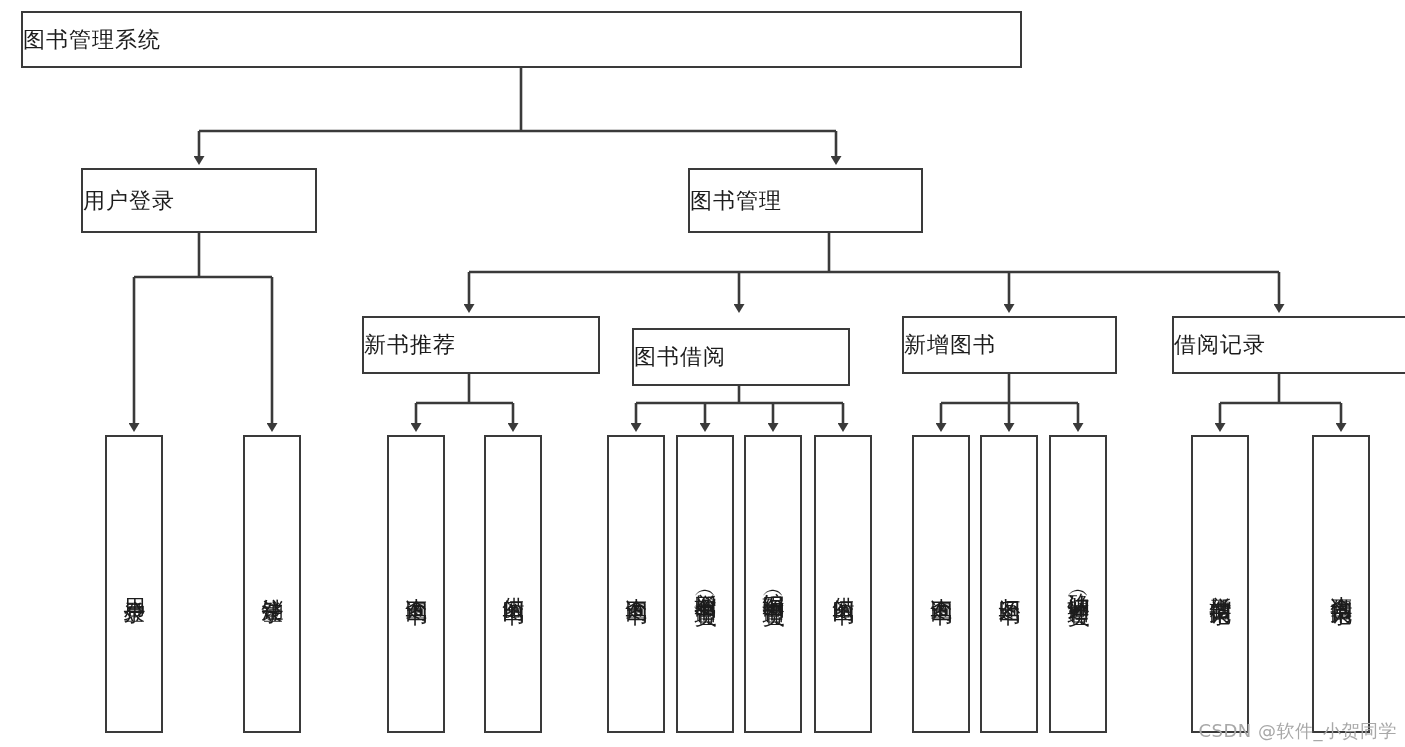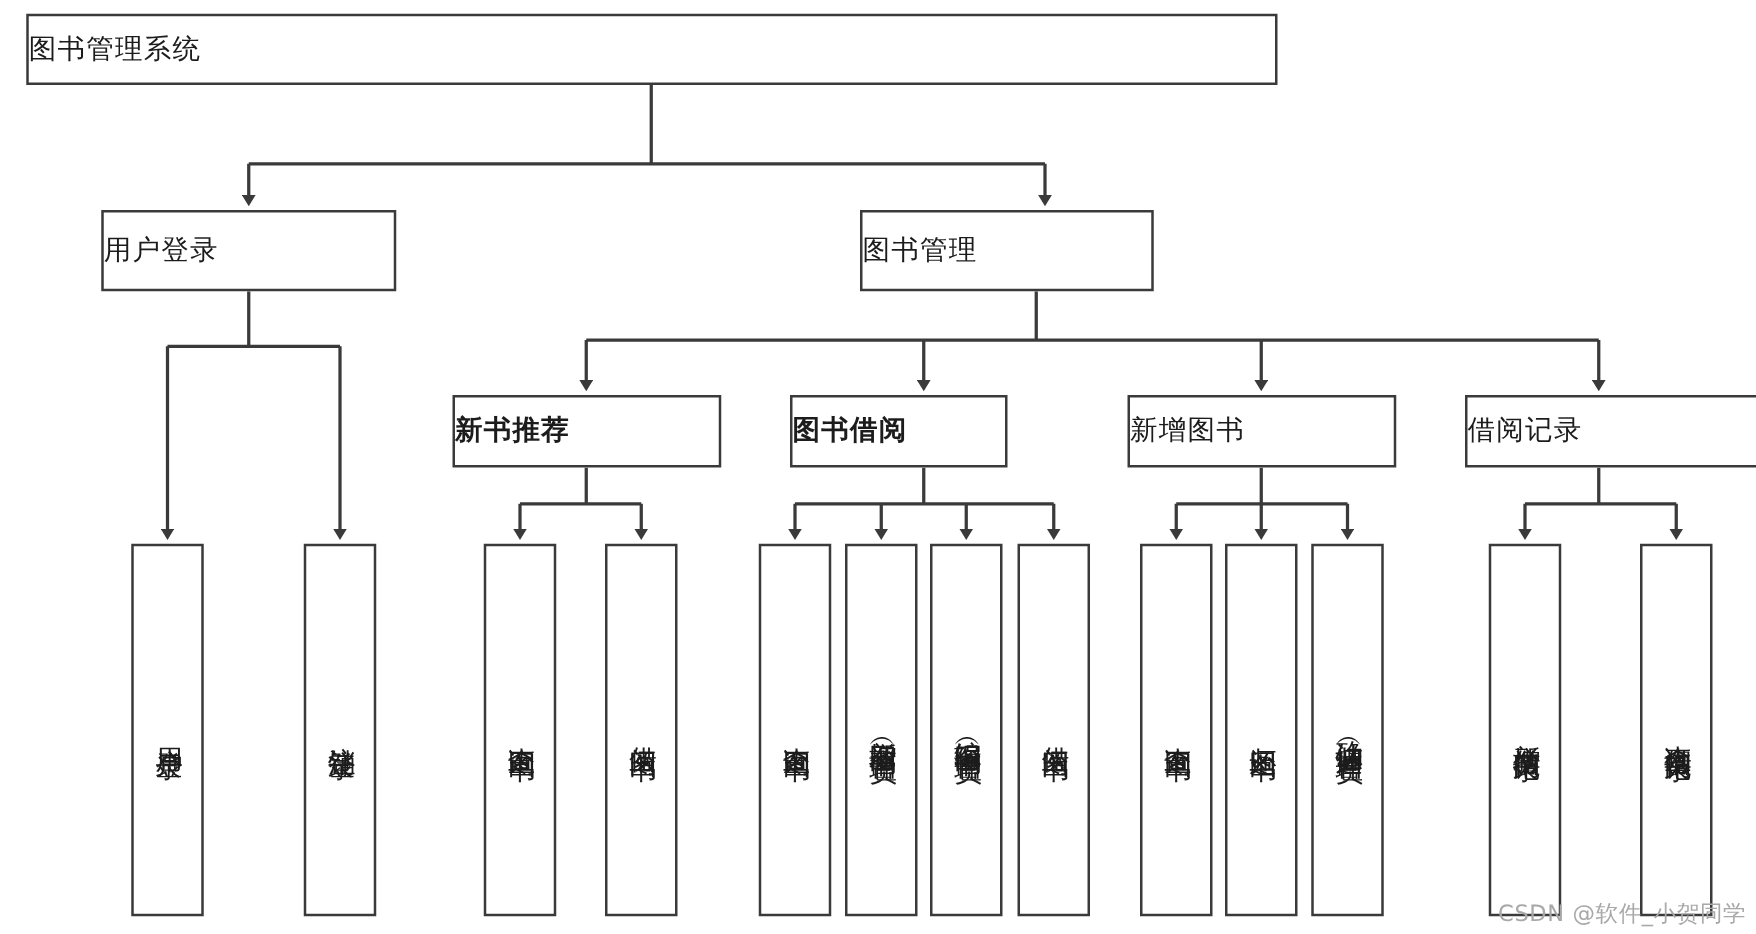--- a/index.html
+++ b/index.html
@@ -112,24 +112,24 @@
     <span class="lbl">图书管理系统</span>
   </div>
 
   <div class="node" style="left:81px;top:168px;width:236px;height:65px;">
     <span class="lbl">用户登录</span>
   </div>
   <div class="node" style="left:688px;top:168px;width:235px;height:65px;">
     <span class="lbl">图书管理</span>
   </div>
 
-  <div class="node" style="left:362px;top:316px;width:215px;height:58px;font-weight:bold;">
+  <div class="node" style="left:362px;top:316px;width:238px;height:58px;">
     <span class="lbl">新书推荐</span>
   </div>
-  <div class="node" style="left:632px;top:316px;width:174px;height:58px;font-weight:bold;">
+  <div class="node" style="left:632px;top:328px;width:218px;height:58px;">
     <span class="lbl">图书借阅</span>
   </div>
   <div class="node" style="left:902px;top:316px;width:215px;height:58px;">
     <span class="lbl">新增图书</span>
   </div>
   <div class="node" style="left:1172px;top:316px;width:236px;height:58px;">
     <span class="lbl">借阅记录</span>
   </div>
 
   <div class="node leaf" style="left:105px;top:435px;width:58px;height:298px;">

